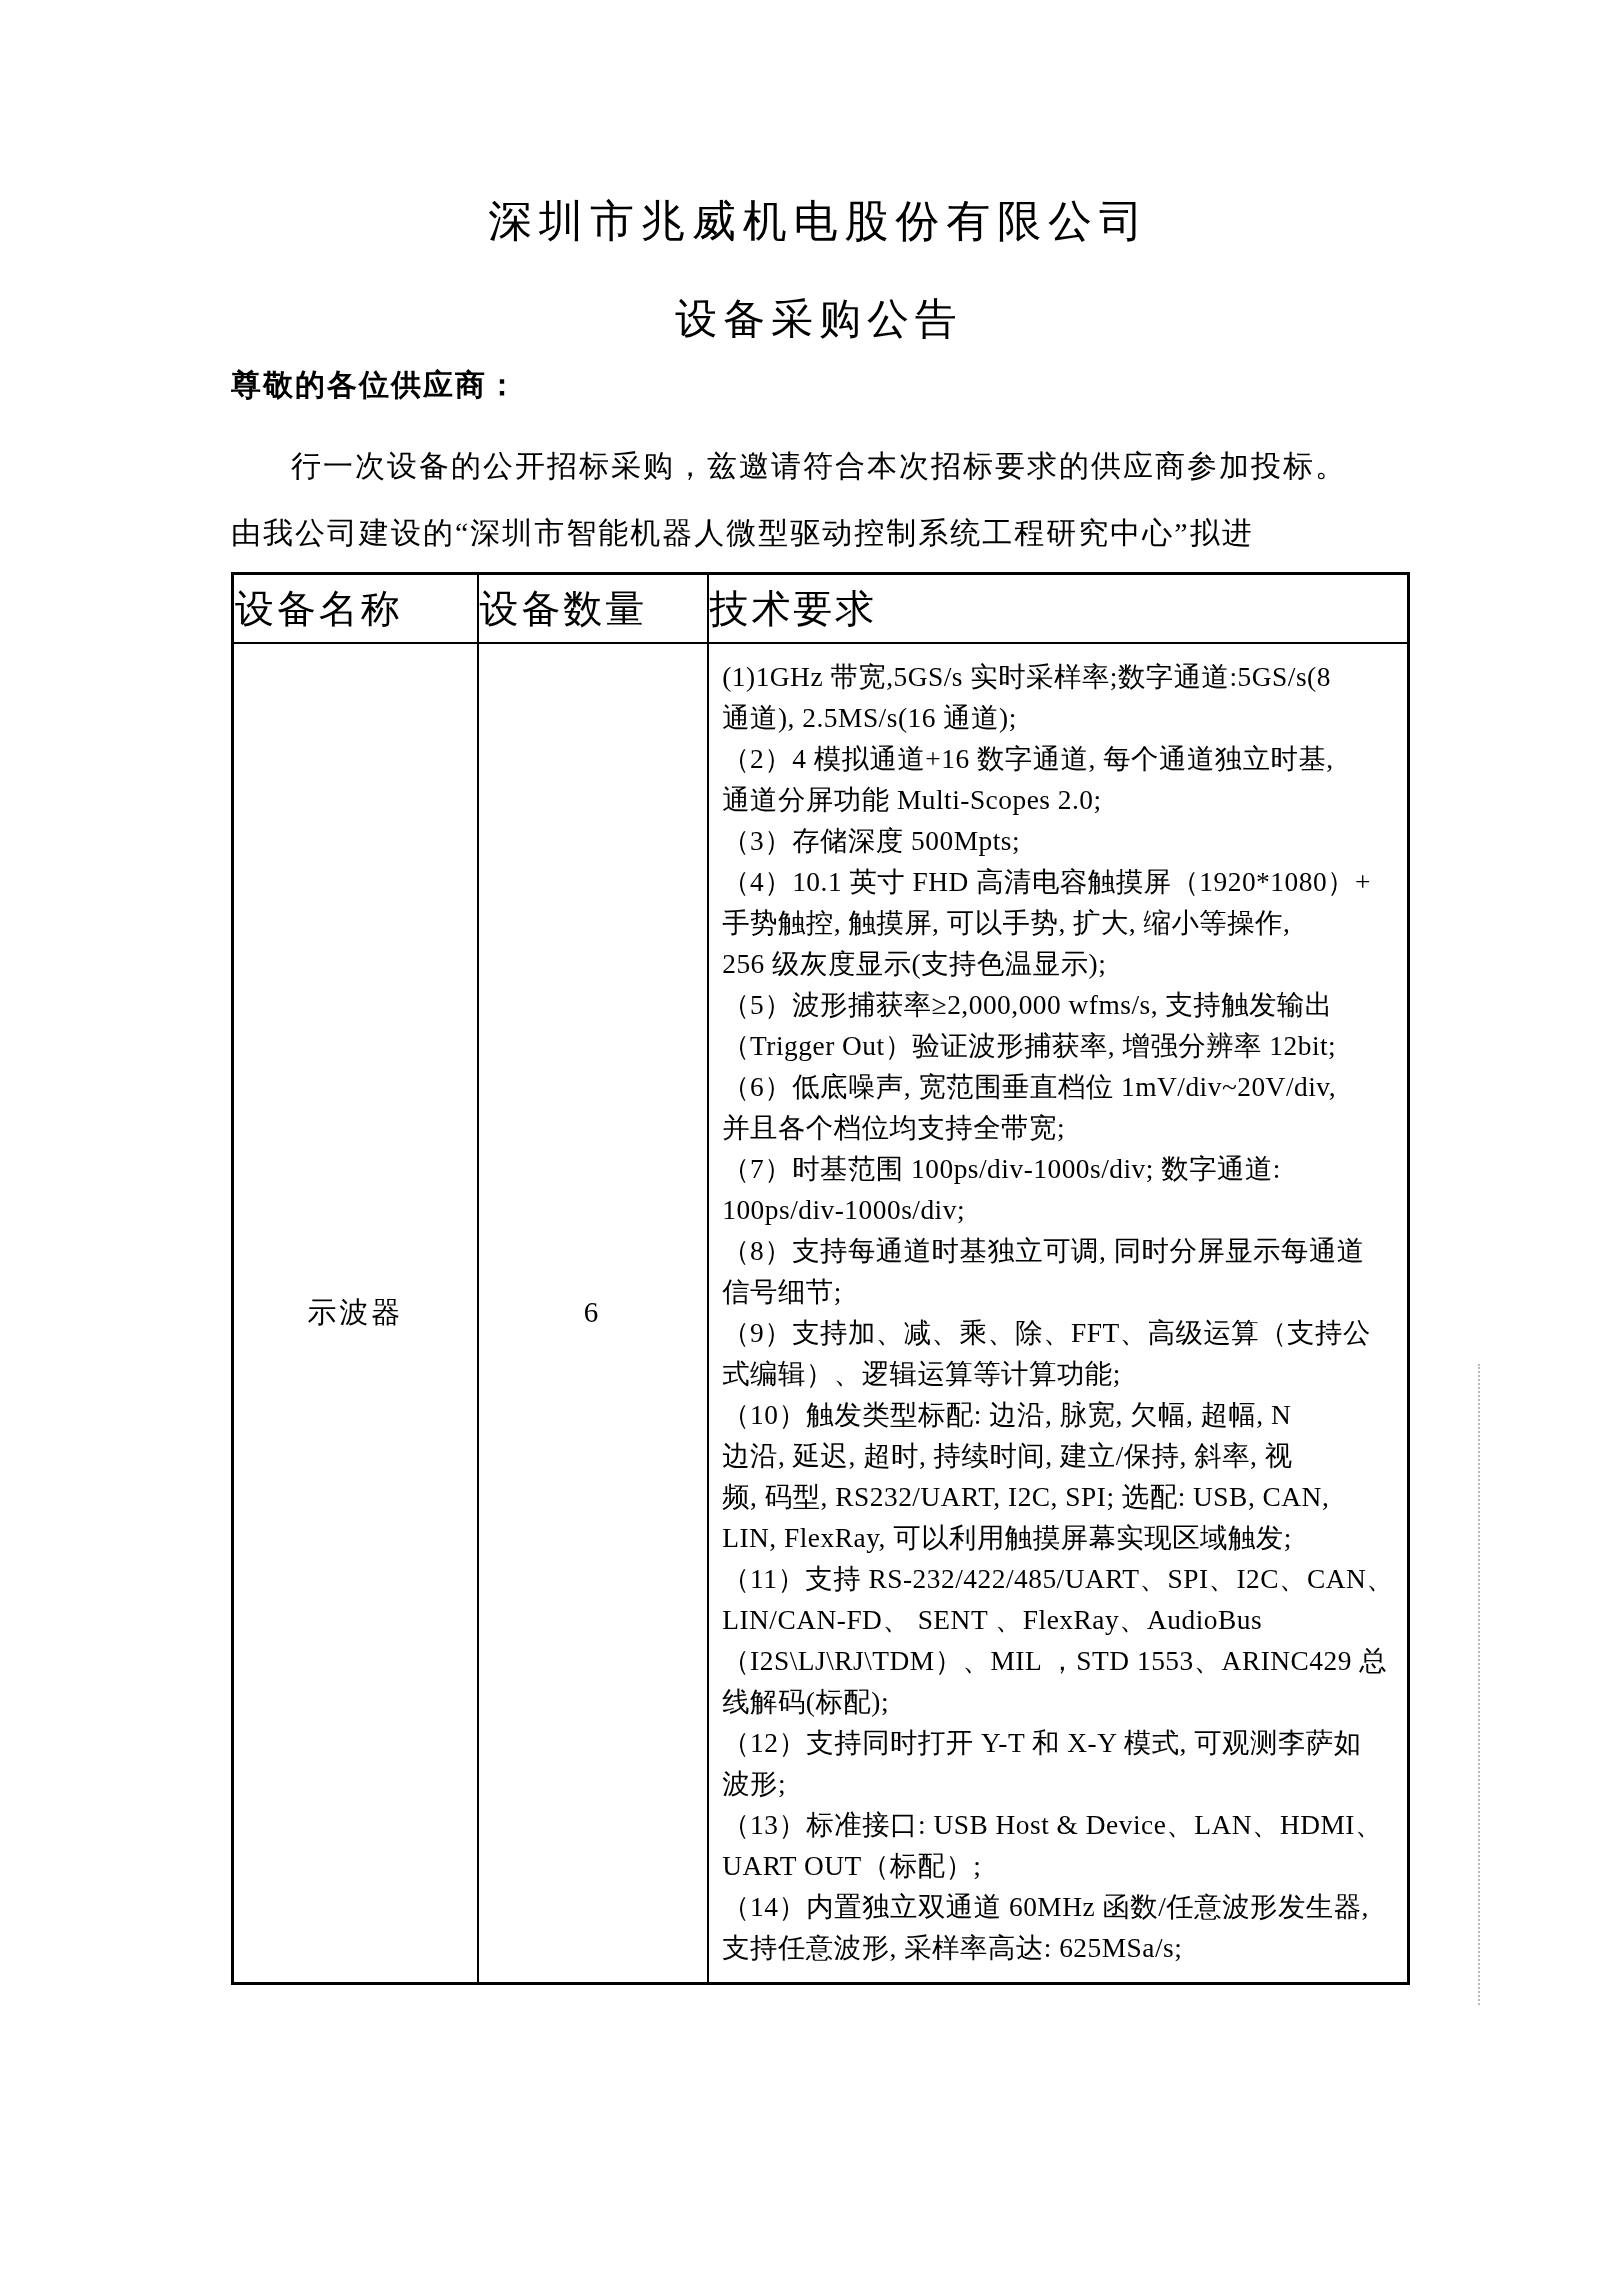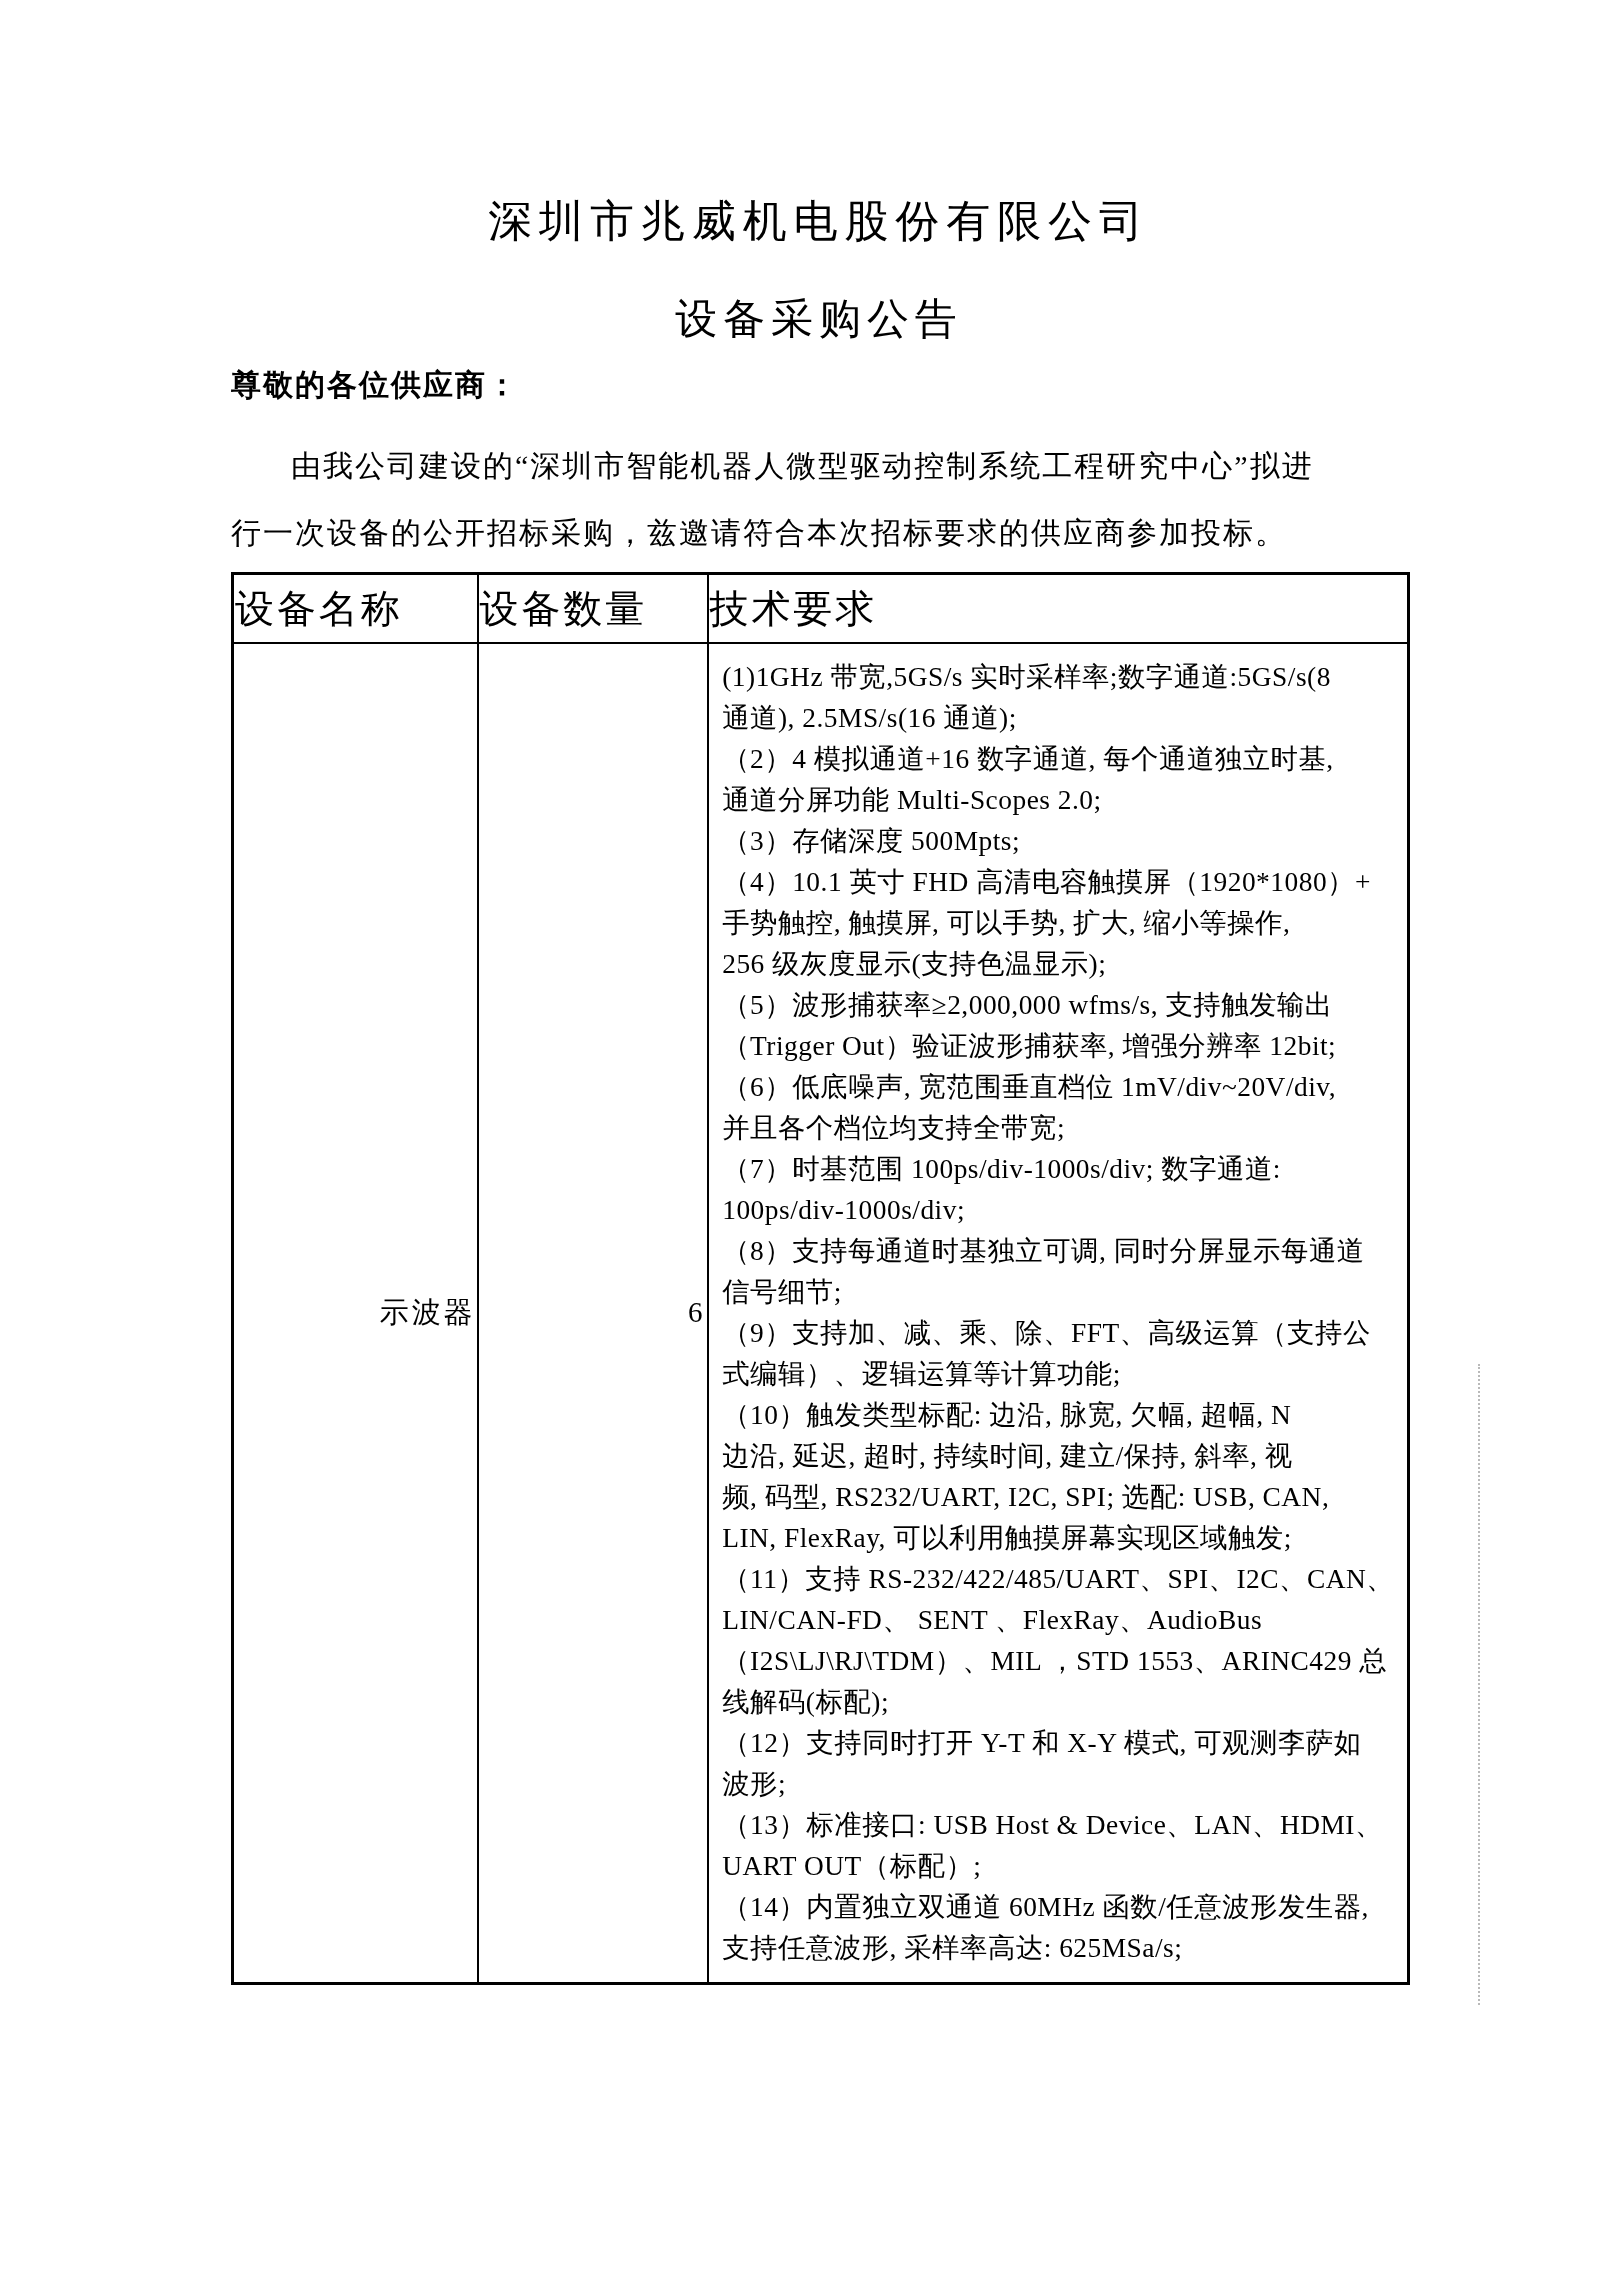--- a/index.html
+++ b/index.html
@@ -87,21 +87,21 @@
     font-size: 39px;
     text-align: left;
     vertical-align: middle;
     letter-spacing: 2.9px;
     border-bottom: 2.9px solid #000;
   }
   col.c-name    { width: 245px; }
   col.c-qty     { width: 230px; }
   col.c-tech    { width: 701px; }
   td.cell-center {
-    text-align: right;
+    text-align: center;
     vertical-align: middle;
     font-size: 29px;
     letter-spacing: 2.9px;
   }
   td.cell-tech {
     vertical-align: top;
     padding: 12.7px 9.8px 12.7px 13.7px;
     font-size: 27.4px;
   }
   .tech-line {
@@ -124,22 +124,22 @@
 <div class="page">
   <div class="content">
 
     <h1 class="company-title">深圳市兆威机电股份有限公司</h1>
 
     <h2 class="doc-title">设备采购公告</h2>
 
     <p class="salutation">尊敬的各位供应商：</p>
 
     <div class="intro">
+        <div class="text-line">行一次设备的公开招标采购，兹邀请符合本次招标要求的供应商参加投标。</div>
         <div class="text-line">由我公司建设的“深圳市智能机器人微型驱动控制系统工程研究中心”拟进</div>
-        <div class="text-line">行一次设备的公开招标采购，兹邀请符合本次招标要求的供应商参加投标。</div>
       </div>
 
 
 
     <table class="equipment">
       <colgroup>
         <col class="c-name">
         <col class="c-qty">
         <col class="c-tech">
       </colgroup>

